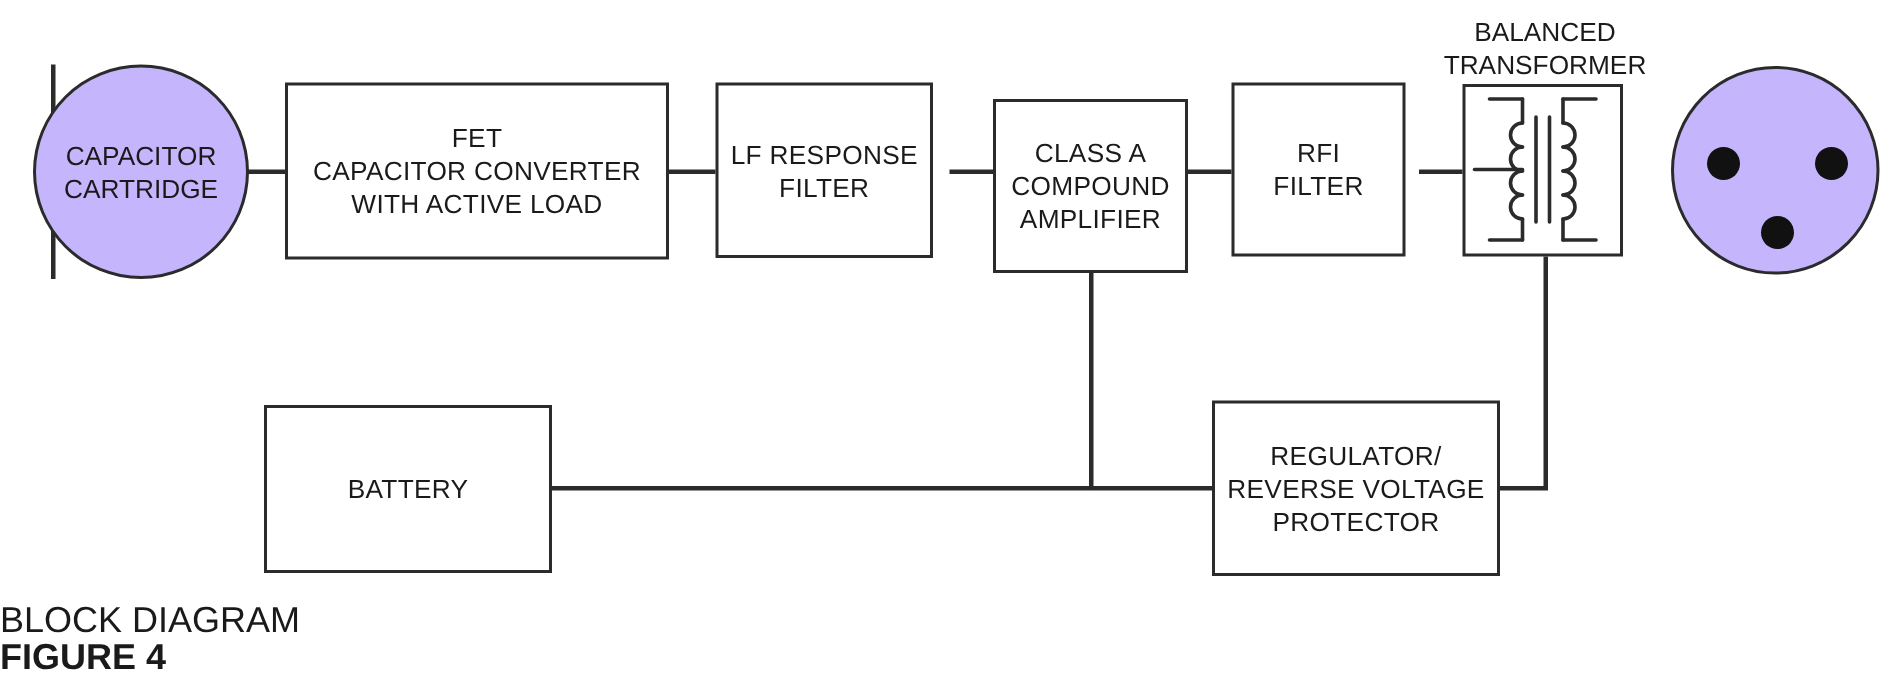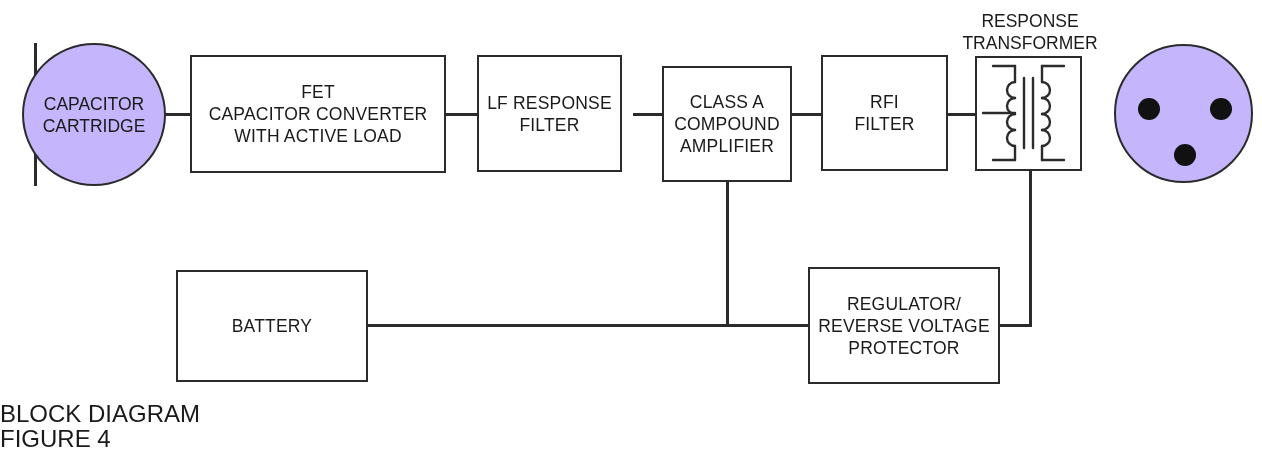--- a/index.html
+++ b/index.html
@@ -65,21 +65,21 @@
     text-align: center;
     white-space: pre-line;
   }
   .caption {
     position: absolute;
     width: 100%;
     text-align: left;
     font-size: 24px;
     line-height: 23px;
   }
-  .caption.bold { font-weight: normal; }
+  .caption.bold { font-weight: bold; }
   .pin {
     position: absolute;
     width: 22px;
     height: 22px;
     border-radius: 50%;
     background: #111111;
   }
   svg.xform { position: absolute; overflow: visible; }
 </style>
 </head>
@@ -122,26 +122,26 @@
     <span class="label">LF RESPONSE
 FILTER</span>
   </div>
 
   <div class="box" style="left:662px; top:66px; width:130px; height:116px;">
     <span class="label">CLASS A
 COMPOUND
 AMPLIFIER</span>
   </div>
 
-  <div class="box" style="left:821px; top:55px; width:127px; height:116px;">
+  <div class="box" style="left:821px; top:55px; width:116px; height:116px;">
     <span class="label">RFI
 FILTER</span>
   </div>
 
-  <div class="freetext" style="left:950px; top:10px; width:160px;">RESPONSE
+  <div class="freetext" style="left:950px; top:10px; width:160px;">BALANCED
 TRANSFORMER</div>
 
   <div class="box" style="left:975px; top:56px; width:107px; height:115px;"></div>
 
   <svg class="xform" style="left:975px; top:56px;" width="107" height="115" viewBox="0 0 107 115">
 
     <g fill="none" stroke="#2b2b2b" stroke-width="2.4" stroke-linecap="round">
       <path d="M 8 57 L 40 57"></path>
       <path d="M 40 10 L 40 26"></path>
       <path d="M 40 26 a 8 8 0 1 0 0 16"></path>

